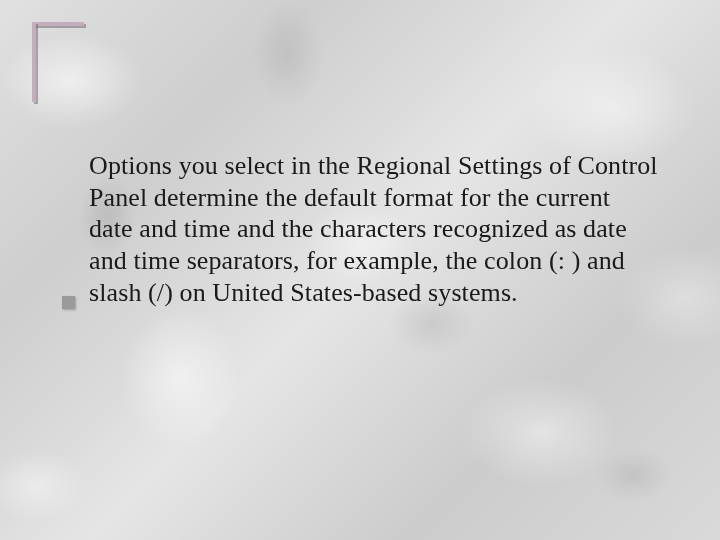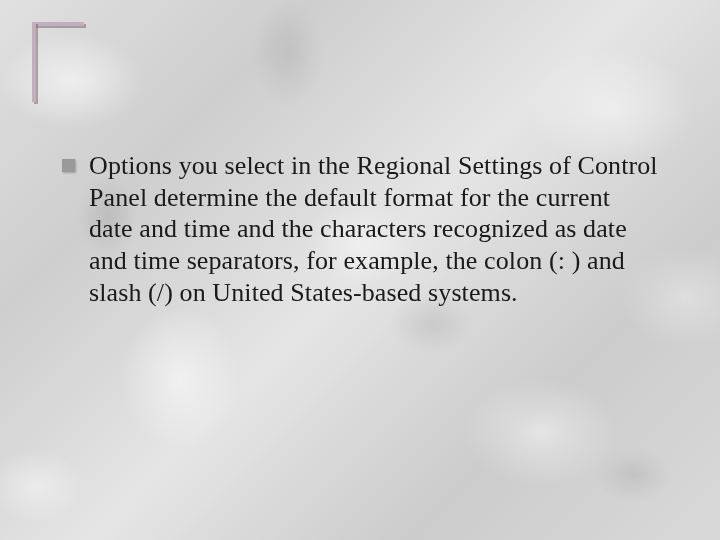--- a/index.html
+++ b/index.html
@@ -57,21 +57,21 @@
       height: 80px;
       background: #c5aebb;
       box-shadow: 2px 2px 0 rgba(100,100,100,0.5);
     }
     .content {
       position: absolute;
       top: 150px;
       left: 62px;
       right: 60px;
       display: flex;
-      align-items: flex-start;
+      align-items: flex-end;
       gap: 14px;
     }
     .bullet {
       flex: 0 0 auto;
       width: 13px;
       height: 13px;
       margin-top: 9px;
       background: #9a9a9a;
       box-shadow: 1px 1px 2px rgba(0,0,0,0.25);
     }

